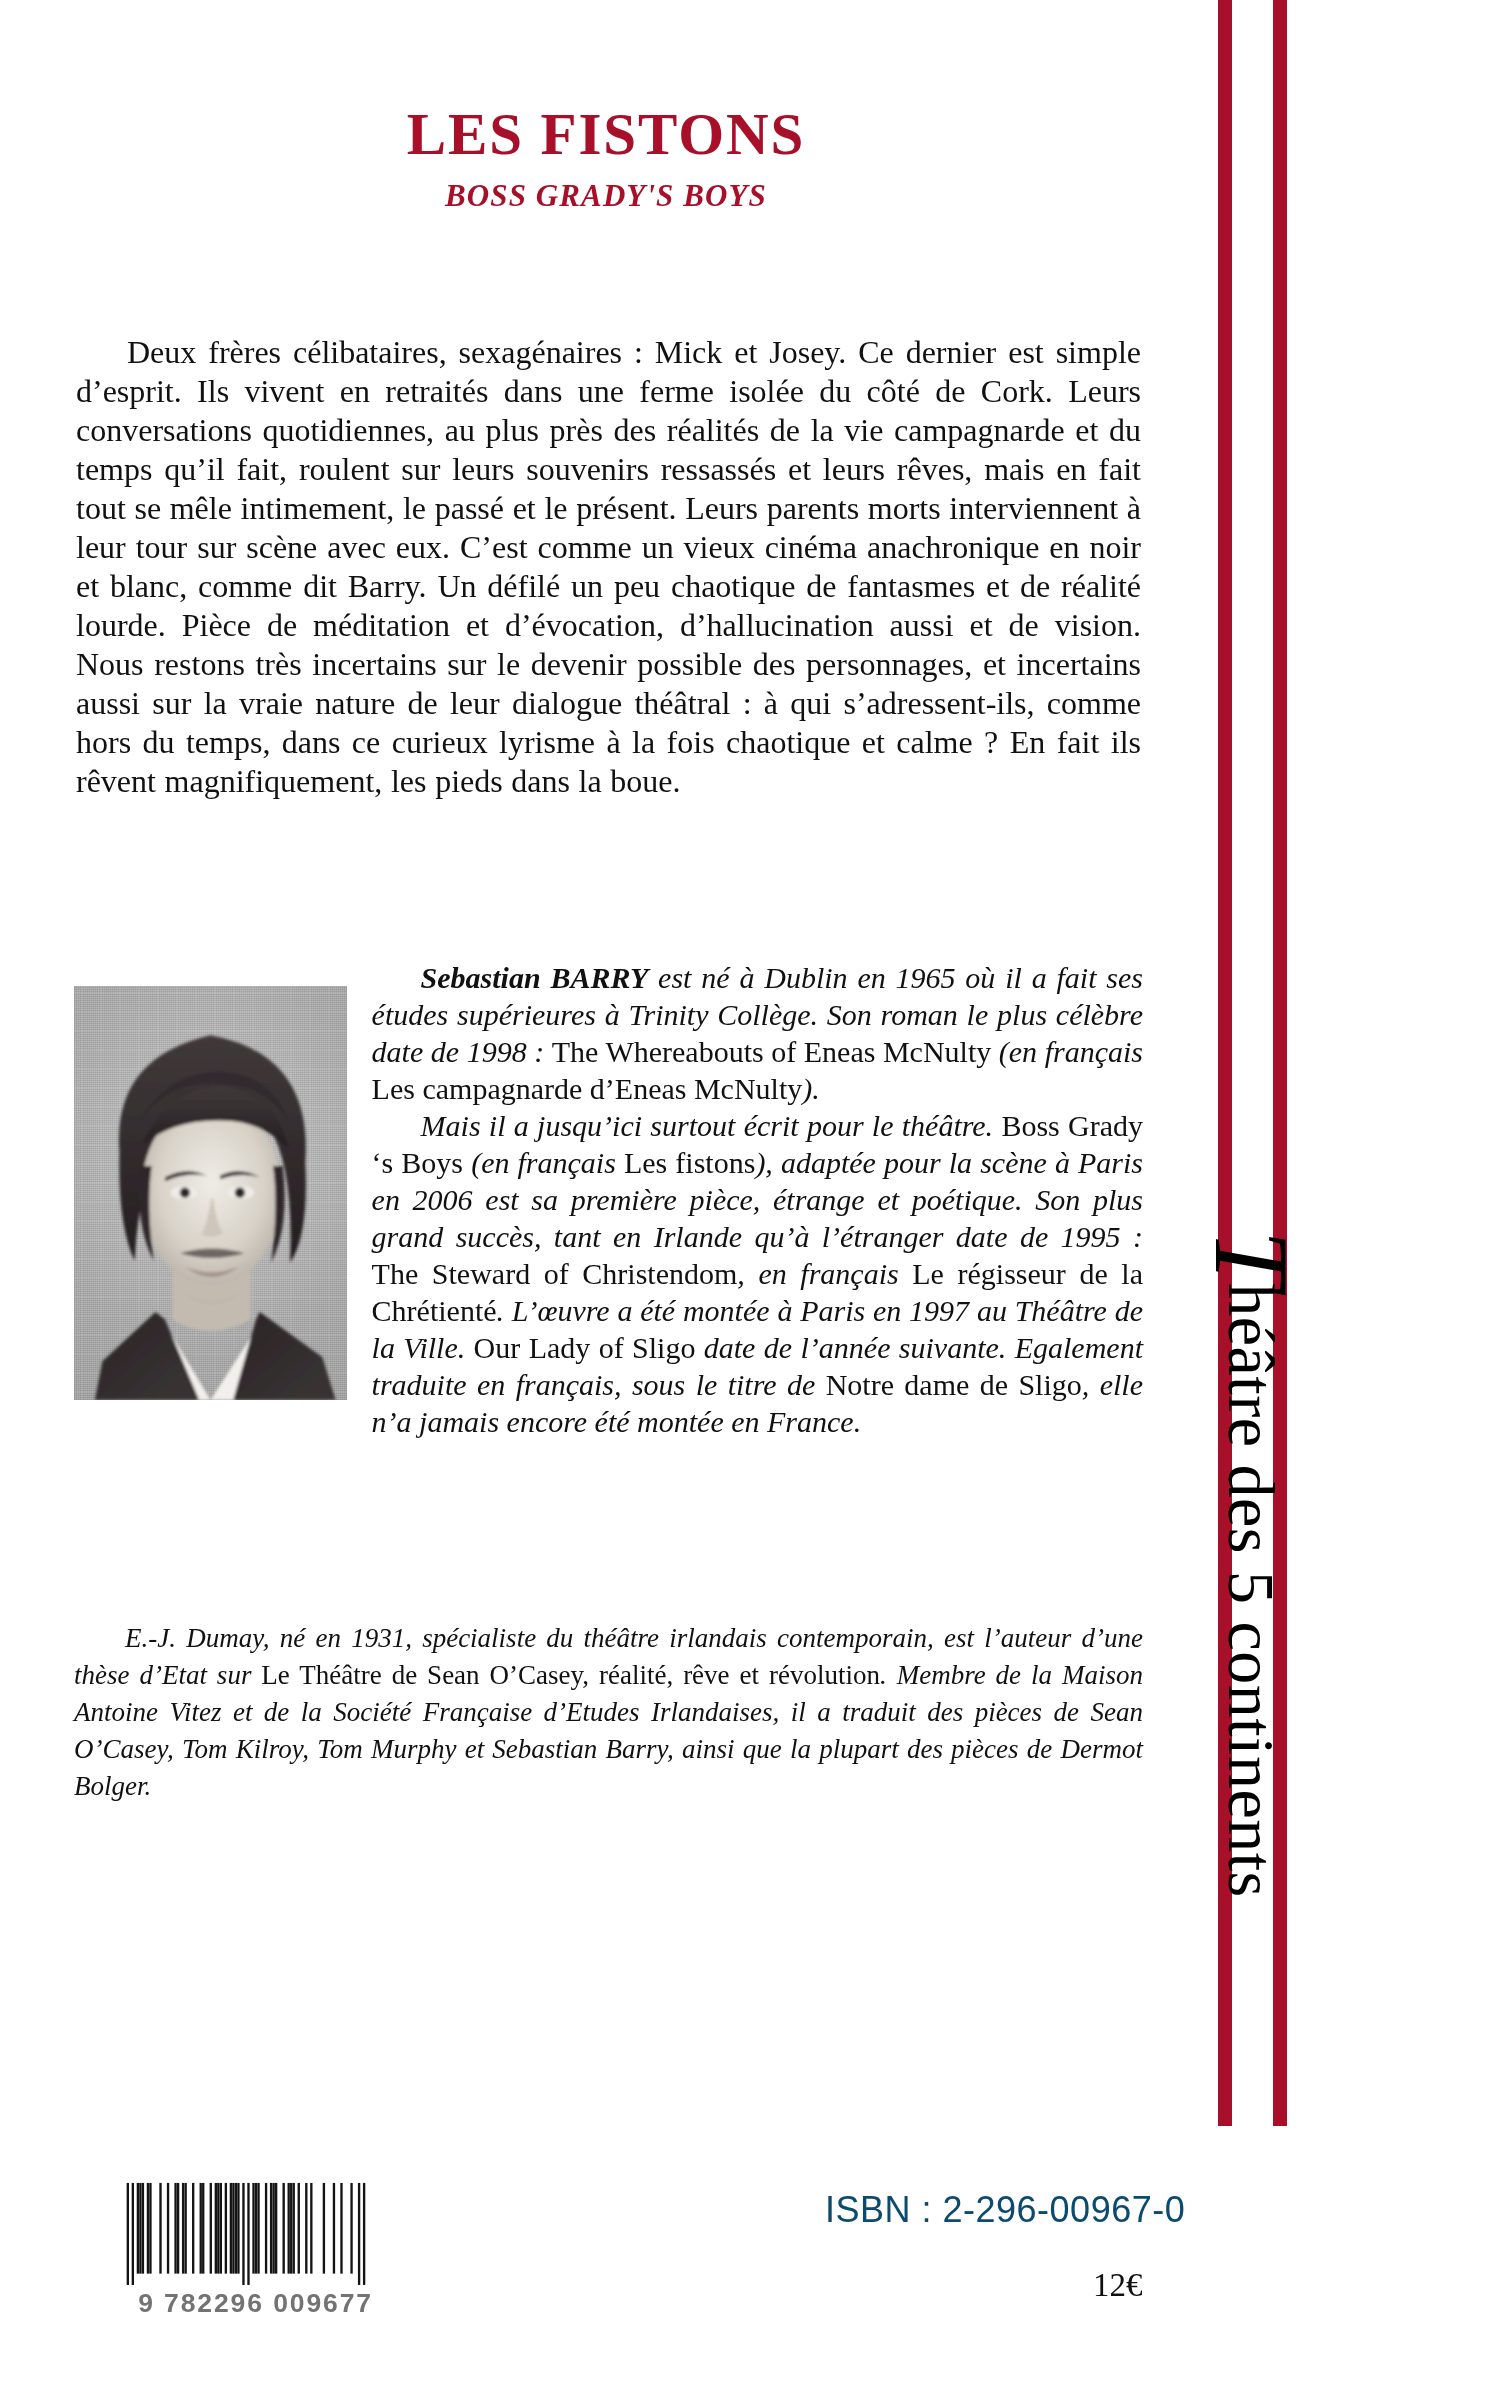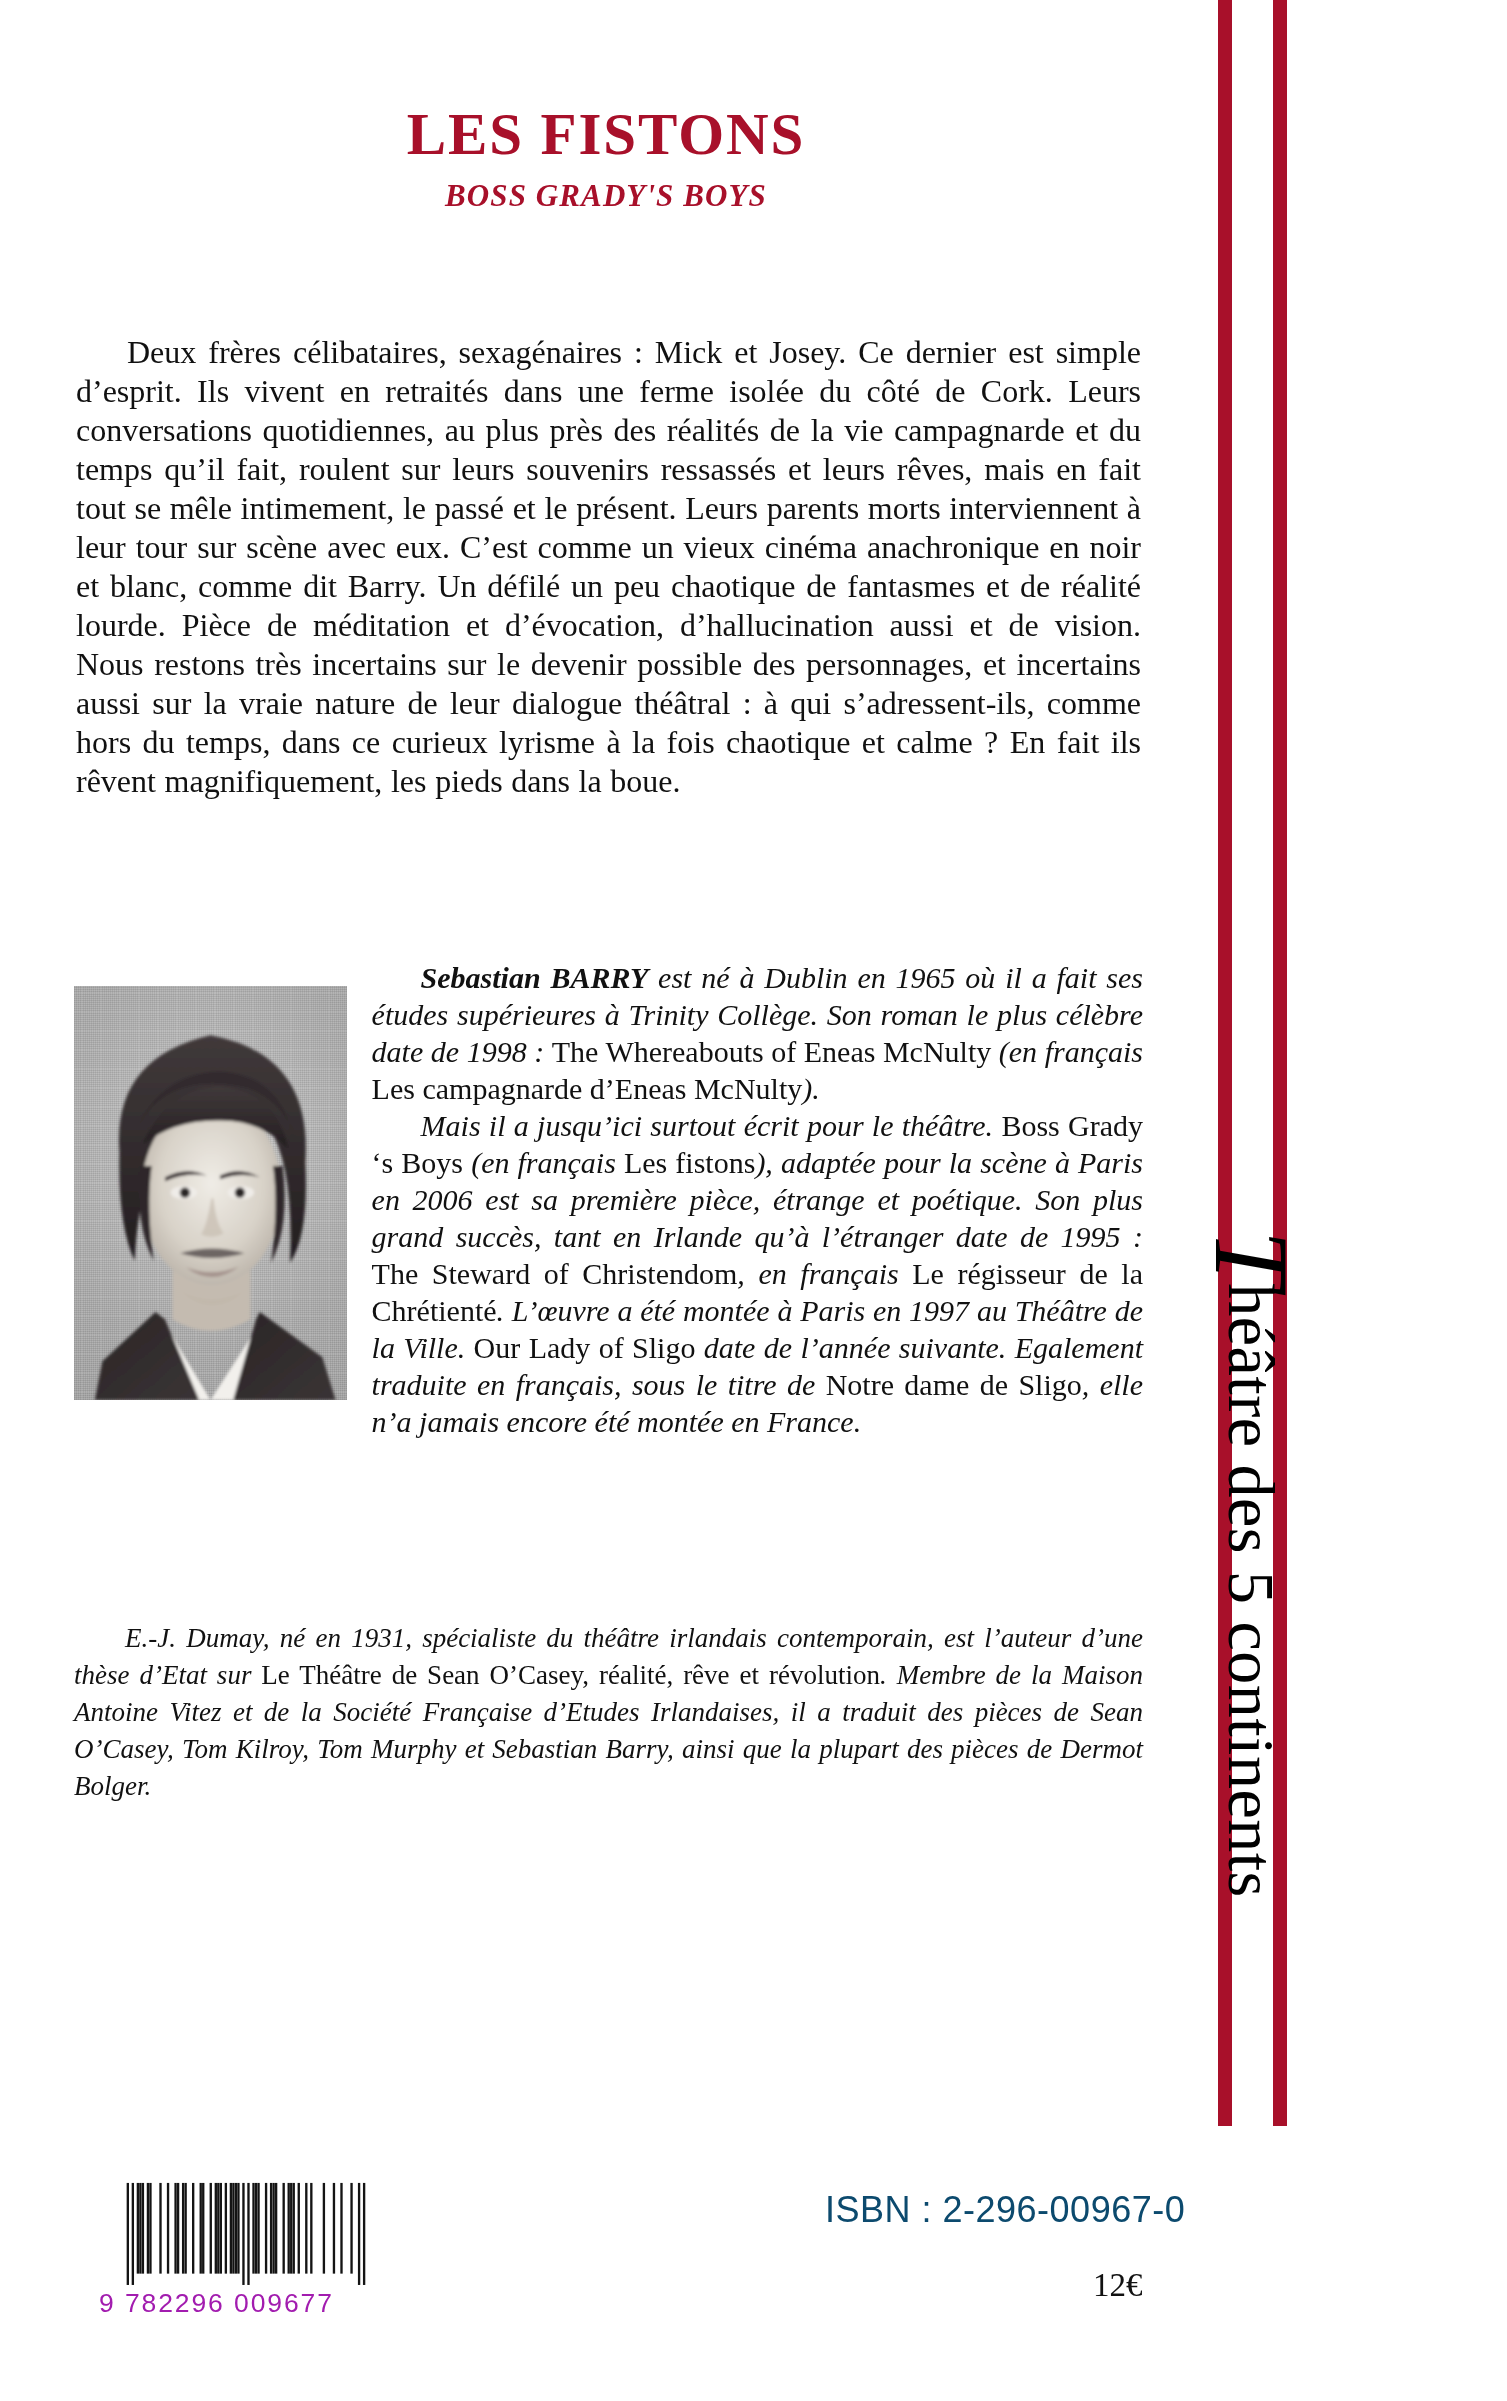--- a/index.html
+++ b/index.html
@@ -145,25 +145,26 @@
   .barcode-wrap {
     position: absolute;
     left: 99px;
     top: 2177px;
     width: 274px;
   }
   .barcode-wrap svg { display: block; }
   .barcode-digits {
     font-family: "Liberation Sans", "DejaVu Sans", sans-serif;
     font-size: 26.5px;
-    font-weight: normal;
+    font-weight: bold;
     letter-spacing: 1.9px;
-    color: #a21caf;
+    color: #737373;
     margin-top: -0.9px;
     white-space: pre;
+    text-align: right;
   }
 
   
   .isbn {
     position: absolute;
     left: 785px;
     top: 2189px;
     font-family: "Liberation Sans", "DejaVu Sans", sans-serif;
     font-size: 36px;
     letter-spacing: 0.5px;

